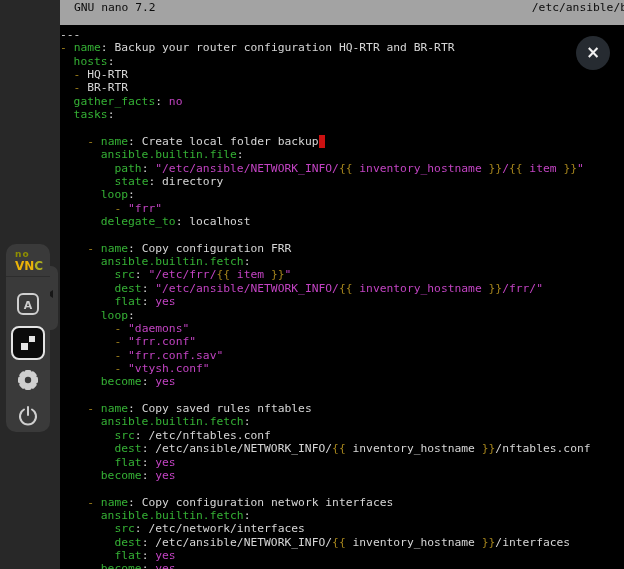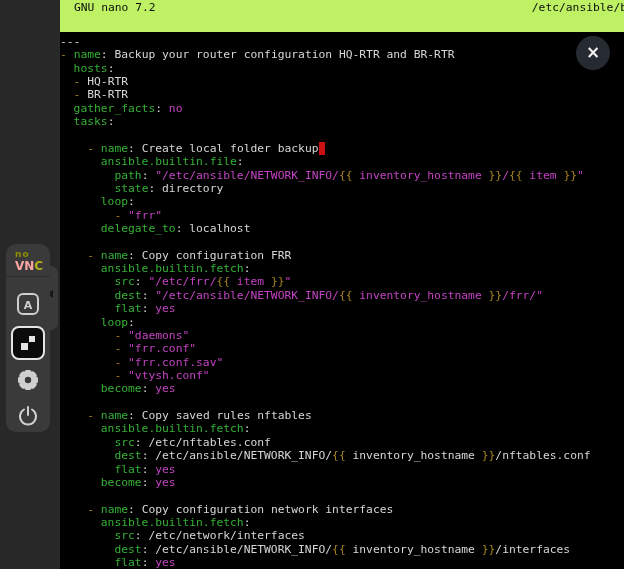--- a/index.html
+++ b/index.html
@@ -20,34 +20,34 @@
     border-right:6px solid #171717;
   }
   .panel{
     position:absolute;left:6px;top:244px;width:44px;height:188px;
     background:#3a3a3a;border-radius:10px;z-index:2;
   }
   .logo{padding:6px 0 4px 9px;border-bottom:1px solid #2d2d2d;line-height:1;
         font-family:"DejaVu Sans",sans-serif;font-weight:bold}
   .logo-no{display:block;font-size:9px;color:#8f8f00;letter-spacing:1px}
   .logo-vnc{display:block;font-size:12px;margin-top:1px;letter-spacing:0}
-  .logo-vn{color:#fca5a5}
+  .logo-vn{color:#eab308}
   .logo-c{color:#b2b21d}
   .btn{
     position:absolute;left:8px;width:28px;height:28px;
     display:flex;align-items:center;justify-content:center;cursor:pointer;
   }
   .btn-active{
     left:5px;width:34px;height:34px;background:#0b0b0b;
     border:2px solid #e4e4e4;border-radius:8px;box-sizing:border-box;
   }
   
   .terminal{position:absolute;left:60px;top:0;width:564px;height:569px;background:#000}
   .titlebar{
-    position:relative;height:32px;background:#bef264;color:#0c0c0c;
+    position:relative;height:25px;background:#a3a3a3;color:#0c0c0c;
     font-size:11.3px;line-height:15px;white-space:pre;overflow:visible;
   }
   .title-left{position:absolute;left:14px;top:0}
   .title-right{position:absolute;right:-3px;top:0}
   .editor{
     padding-top:3px;font-size:11.3px;line-height:13.37px;
     white-space:pre;color:var(--text,#d6d6d6);
   }
   .line{height:13.37px}
   .tk-k{color:var(--green)}

